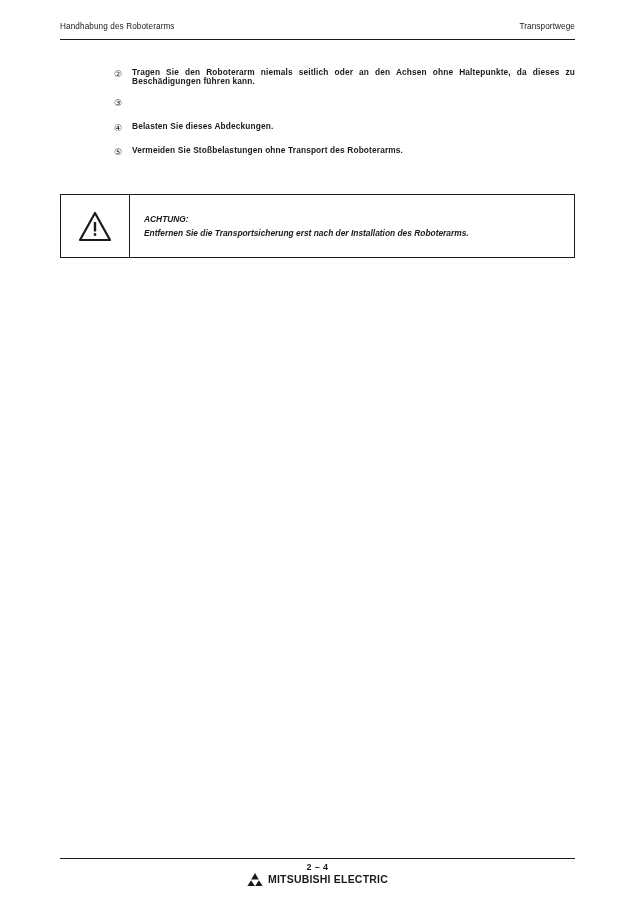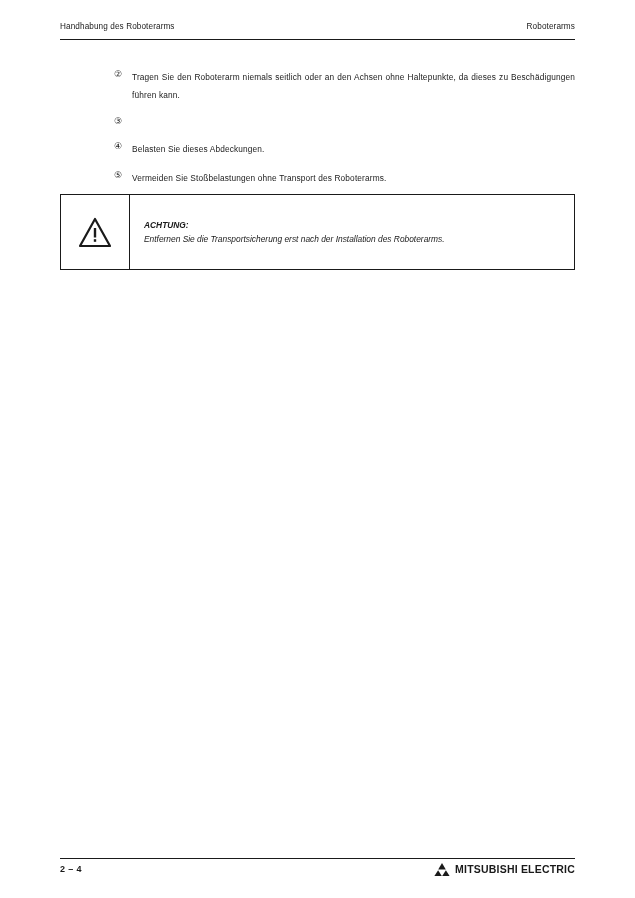--- a/index.html
+++ b/index.html
@@ -64,37 +64,38 @@
     text-align: right;
     padding-right: 10px;
     box-sizing: border-box;
     font-size: 9px;
     line-height: 13.5px;
     color: #1a1a1a;
   }
   .item-text {
     flex: 1 1 auto;
     font-size: 8.3px;
-    line-height: 18px;
+    line-height: 9px;
     letter-spacing: 0.15px;
     color: #1a1a1a;
     text-align: justify;
+    font-weight: bold;
   }
   .item-text.justify {
     text-align: justify;
     text-align-last: left;
   }
 
   
   .warnbox {
     position: absolute;
     left: 60px;
     top: 194px;
     width: 515px;
-    height: 76px;
+    height: 64px;
     border: 1px solid #1a1a1a;
     box-sizing: border-box;
     display: flex;
     align-items: center;
   }
   .warn-icon-cell {
     width: 68px;
     flex: 0 0 68px;
     display: flex;
     align-items: center;
@@ -110,41 +111,42 @@
     padding-right: 12px;
     font-size: 8.4px;
     line-height: 13px;
   }
   .warn-title {
     font-weight: bold;
     font-style: italic;
     margin-bottom: 1px;
   }
   .warn-msg {
-    font-weight: normal;
+    font-weight: bold;
     font-style: italic;
   }
 
   
   .footer-rule {
     position: absolute;
     left: 60px;
     top: 858px;
     width: 515px;
     height: 1px;
     background: #1a1a1a;
   }
   .footer {
     position: absolute;
     left: 60px;
     top: 862px;
     width: 515px;
     display: flex;
     justify-content: space-between;
     align-items: center;
+    flex-direction: column;
   }
   .page-number {
     font-size: 9px;
     font-weight: bold;
     letter-spacing: 0.4px;
   }
   .brand {
     display: flex;
     align-items: center;
     gap: 5px;
@@ -161,21 +163,21 @@
     display: block;
   }
 </style>
 </head>
 <body>
 
 <div class="page">
 
   <div class="header">
     <span>Handhabung des Roboterarms</span>
-    <span>Roboterarms</span>
+    <span>Transportwege</span>
   </div>
   <div class="header-rule"></div>
 
   <div class="content">
     <div class="list">
 
       <div class="list-item">
         <div class="marker">②</div>
         <div class="item-text justify">Tragen Sie den Roboterarm niemals seitlich oder an den Achsen ohne Haltepunkte, da dieses zu Beschädigungen führen kann.</div>
       </div>

